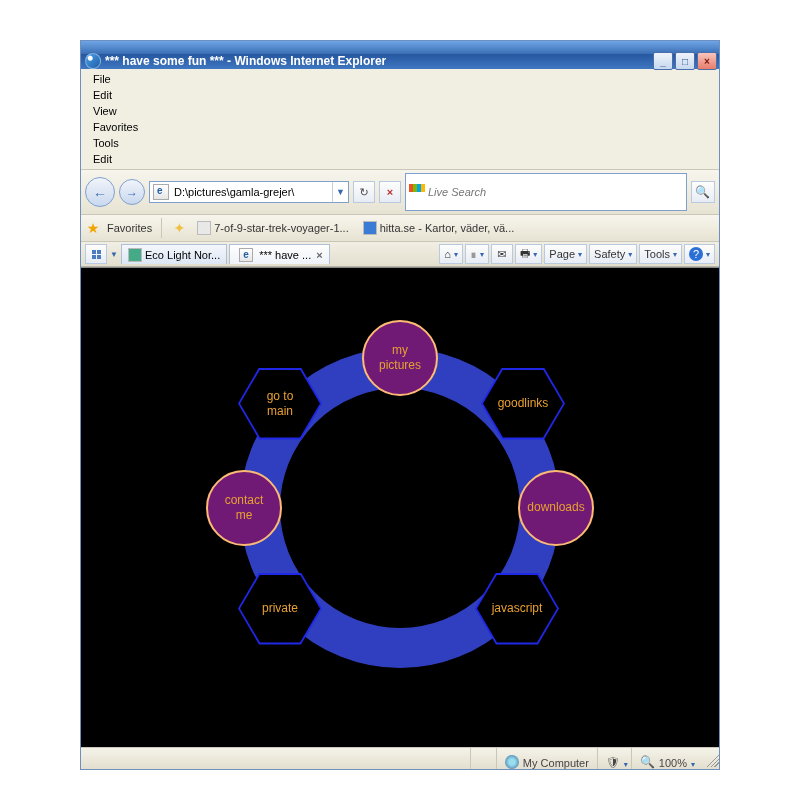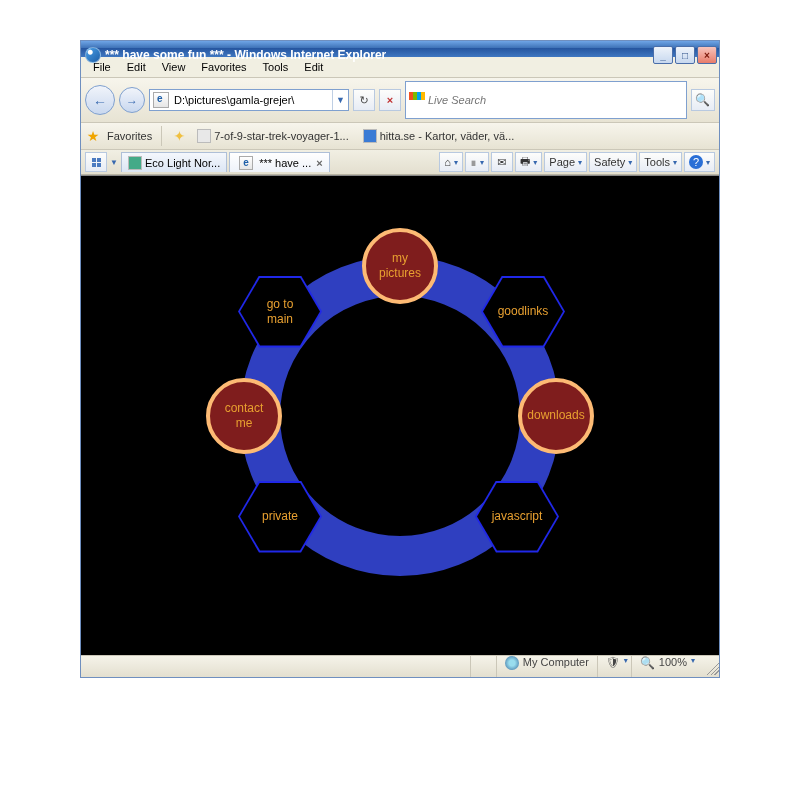--- a/index.html
+++ b/index.html
@@ -16,21 +16,21 @@
   }
   .window {
     width: 640px;
     margin-top: 40px;
     border: 1px solid #6f8fbf;
     background: #ece9d8;
     box-shadow: 0 0 0 1px #d6e4f5 inset;
   }
   
   .titlebar {
-    height: 16px;
+    height: 28px;
     background: linear-gradient(#6fa5e6, #3c70b5 45%, #2656a0 46%, #3f77c1);
     display: flex;
     align-items: center;
     padding: 12px 2px 0 4px;
     color: #fff;
     font-weight: bold;
     font-size: 12px;
   }
   .titlebar .ie-icon {
     width: 16px; height: 16px; margin-right: 4px;
@@ -50,20 +50,21 @@
     font-size: 10px; font-weight: bold; color:#2a4d86;
     cursor: default;
   }
   .win-btn.close { background: linear-gradient(#f7c4bc,#e87c6b); color:#7a1608;}
   
   .menubar {
     background: #f1efe2;
     border-bottom: 1px solid #cbc7b8;
     display: flex;
     padding: 2px 4px;
+    flex-direction: column;
   }
   .menubar .menu-item {
     padding: 2px 8px;
     cursor: default;
   }
   
   .toolbar {
     background: linear-gradient(#f7f5ec,#e7e3d3);
     border-bottom: 1px solid #cbc7b8;
     display: flex;
@@ -163,21 +164,21 @@
     display:flex;align-items:center;justify-content:center;
     border-top:1px solid #888;
   }
   .ring-wrap{position:relative;width:320px;height:320px;}
   .ring{
     position:absolute;inset:0;border-radius:50%;
     border:40px solid #2f3fc0;
   }
   .node {
     position:absolute;width:76px;height:76px;border-radius:50%;
-    background:#7f1d1d;border:4px solid #fdba74;
+    background:#701a75;border:2px solid #fdba74;
     display:flex;align-items:center;justify-content:center;
     color:#e8a030;font-size:12px;text-align:center;line-height:1.2;
     cursor:pointer;
   }
   .hex {
     width:84px;height:72px;border-radius:0;
     clip-path: polygon(25% 0, 75% 0, 100% 50%, 75% 100%, 25% 100%, 0 50%);
     border:none;background:#2028e8;
     padding:2px;
   }
@@ -195,21 +196,21 @@
   .n-bl{left:-2px;top:225px;}
   .n-l{left:-34px;top:122px;}
   .n-tl{left:-2px;top:20px;}
   
   .statusbar{
     height:22px;background:linear-gradient(#f5f3e9,#e3dfcf);
     border-top:1px solid #cbc7b8;
     display:flex;align-items:center;font-size:11px;
   }
   .status-seg{
-    border-left:1px solid #cbc7b8;height:100%;display:flex;align-items:flex-start;
+    border-left:1px solid #cbc7b8;height:100%;display:flex;align-items:flex-end;
     padding:0 8px;gap:4px;color:#444;
   }
   .status-seg:first-child{border-left:none;flex:1;}
   .zone-icon{width:14px;height:14px;background:radial-gradient(circle,#9de 30%,#369);border-radius:50%;}
   .zoom-icon{font-size:12px;}
   .resize-grip{
     width:16px;height:16px;
     background:
       linear-gradient(135deg,transparent 60%,#999 60% 65%,transparent 65% 72%,#999 72% 77%,transparent 77% 84%,#999 84% 89%,transparent 89%);
   }

